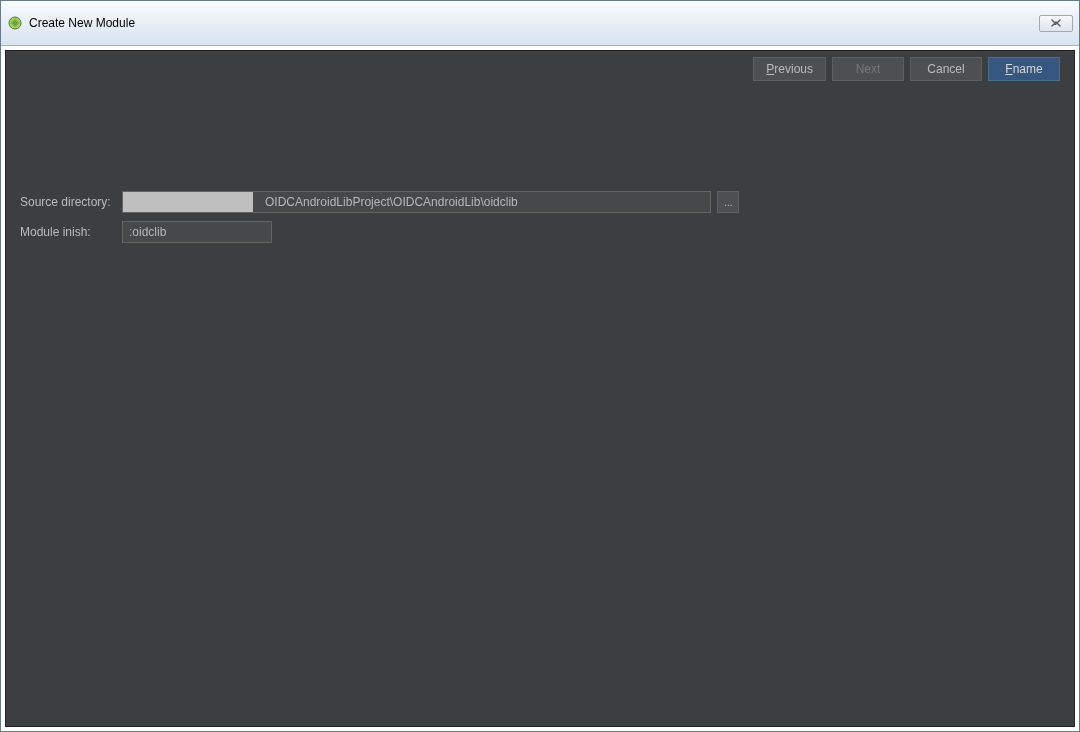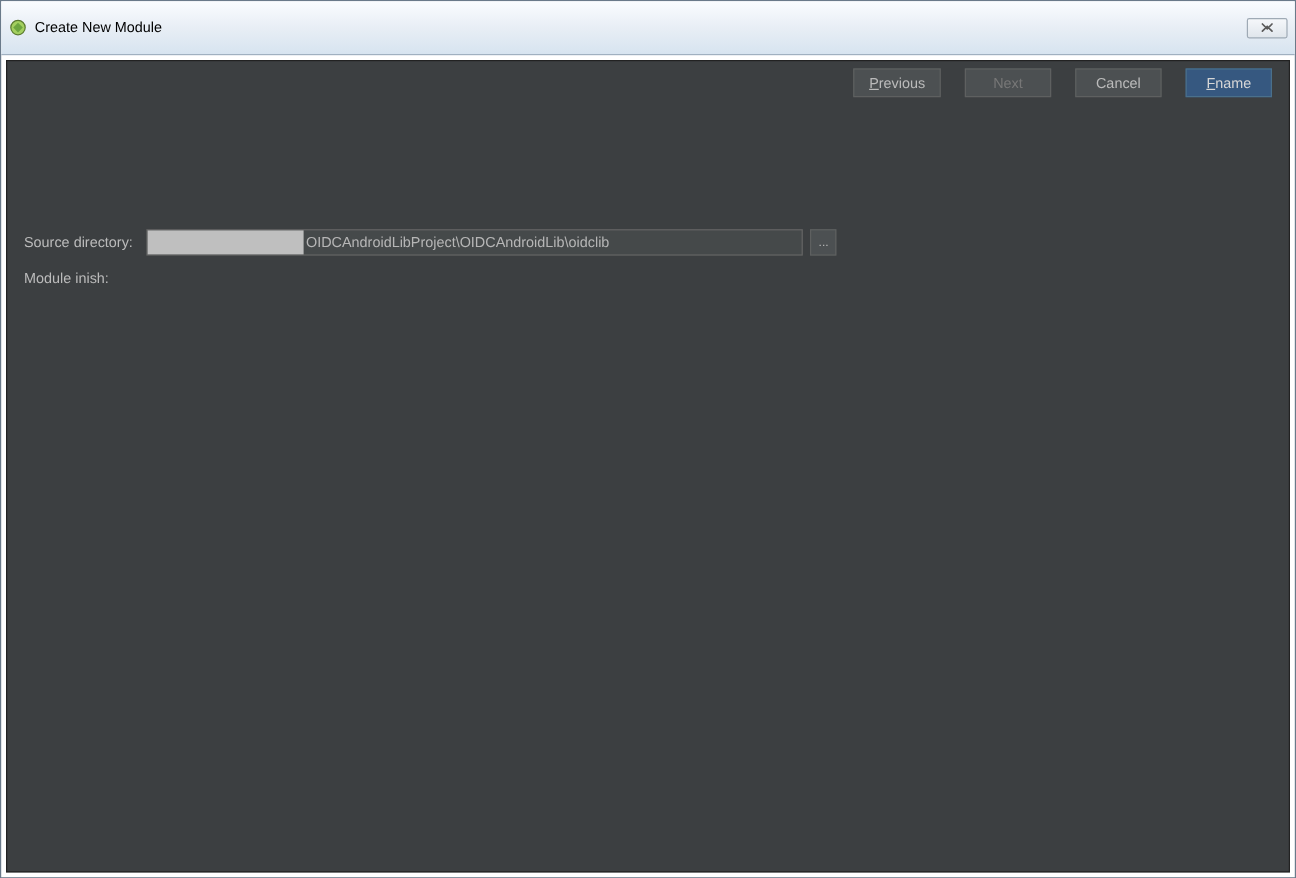--- a/index.html
+++ b/index.html
@@ -71,21 +71,21 @@
     position: relative;
   }
   .input-wrap.short { flex: 0 0 150px; }
   .input-wrap .redacted {
     width: 130px;
     height: 100%;
     background: #bfbfbf;
     flex-shrink: 0;
   }
   .input-wrap .value {
-    padding-left: 2px;
+    padding-left: 12px;
     white-space: nowrap;
     font-size: 12px;
     color: #b6b6b6;
   }
   .input-wrap.short .value { padding-left: 6px; }
   .browse-btn {
     width: 22px;
     height: 22px;
     margin-left: 6px;
     background: #4c5052;
@@ -96,21 +96,21 @@
     justify-content: center;
     font-size: 10px;
     cursor: default;
   }
   .button-bar {
     height: 42px;
     display: flex;
     justify-content: flex-start;
     align-items: center;
     padding: 0 14px 6px 0;
-    gap: 20px;
+    gap: 6px;
   }
   .btn {
     min-width: 72px;
     height: 24px;
     background: #4c5052;
     border: 1px solid #5e6060;
     color: #bbbbbb;
     font-size: 12px;
     display: flex;
     align-items: center;
@@ -155,20 +155,23 @@
         <div class="redacted"></div>
         <span class="value">OIDCAndroidLibProject\OIDCAndroidLib\oidclib</span>
       </div>
       <div class="browse-btn">
         <span>...</span>
       </div>
     </div>
 
     <div class="form-row">
       <label>Module inish:</label>
+      <div class="input-wrap short">
+        <span class="value">:oidclib</span>
+      </div>
     </div>
 
   </div>
 
   <div class="button-bar">
     <div class="btn">
       <span><span class="mnemonic">P</span><span>revious</span></span>
     </div>
     <div class="btn disabled">
       <span>Next</span>

